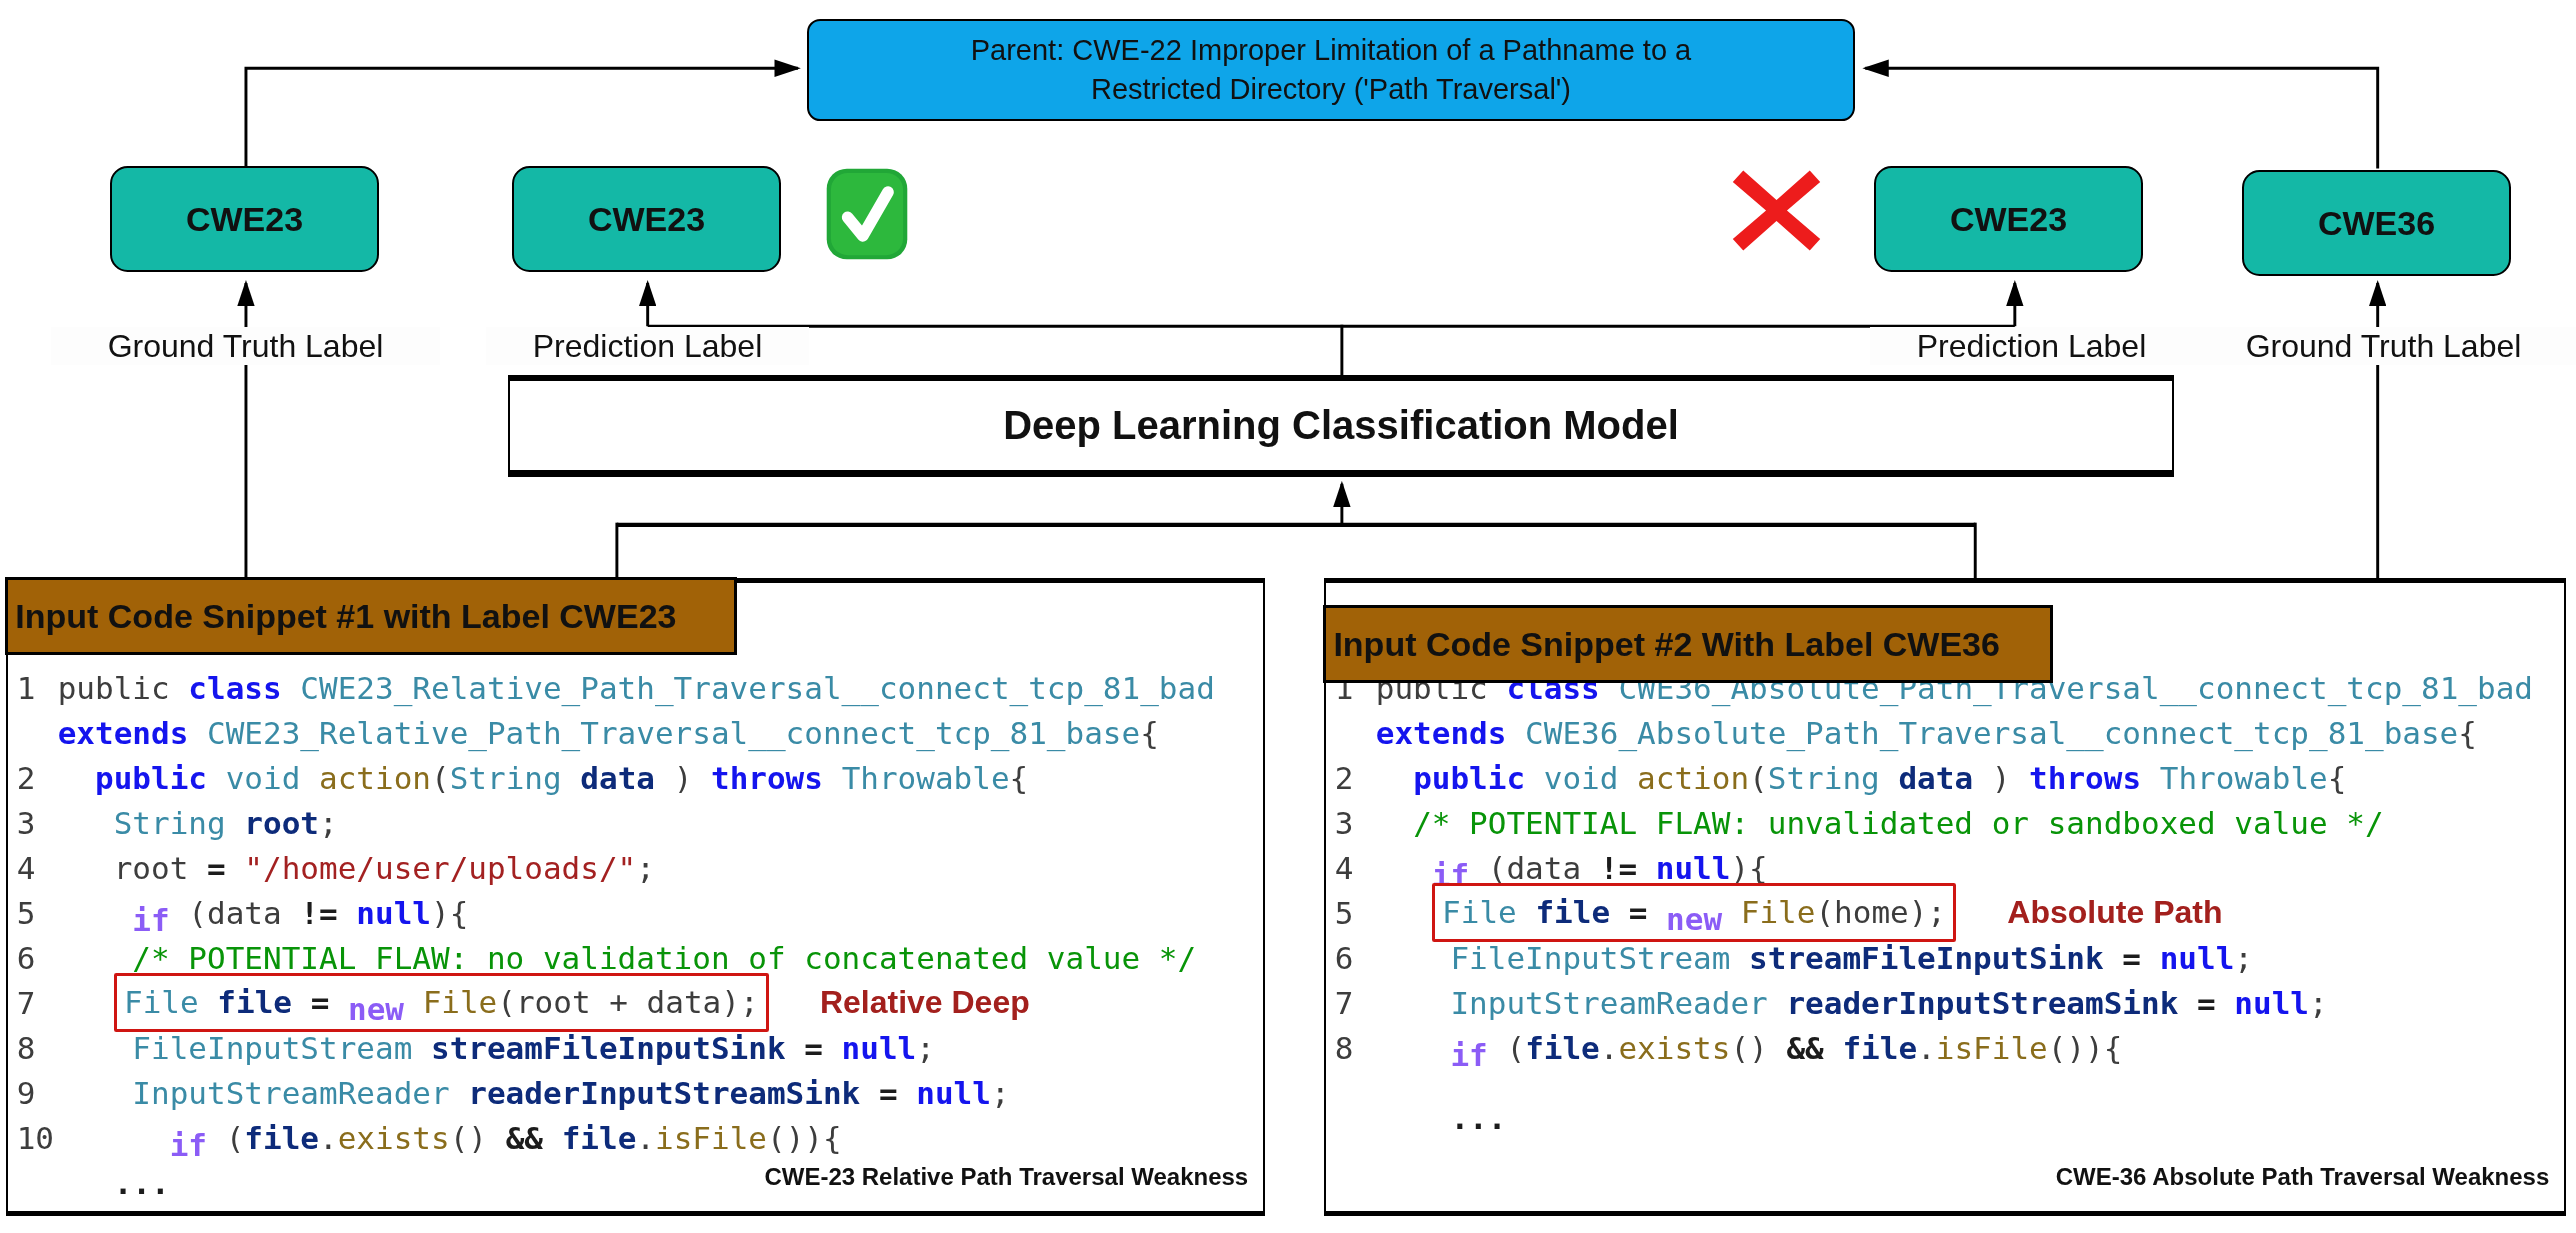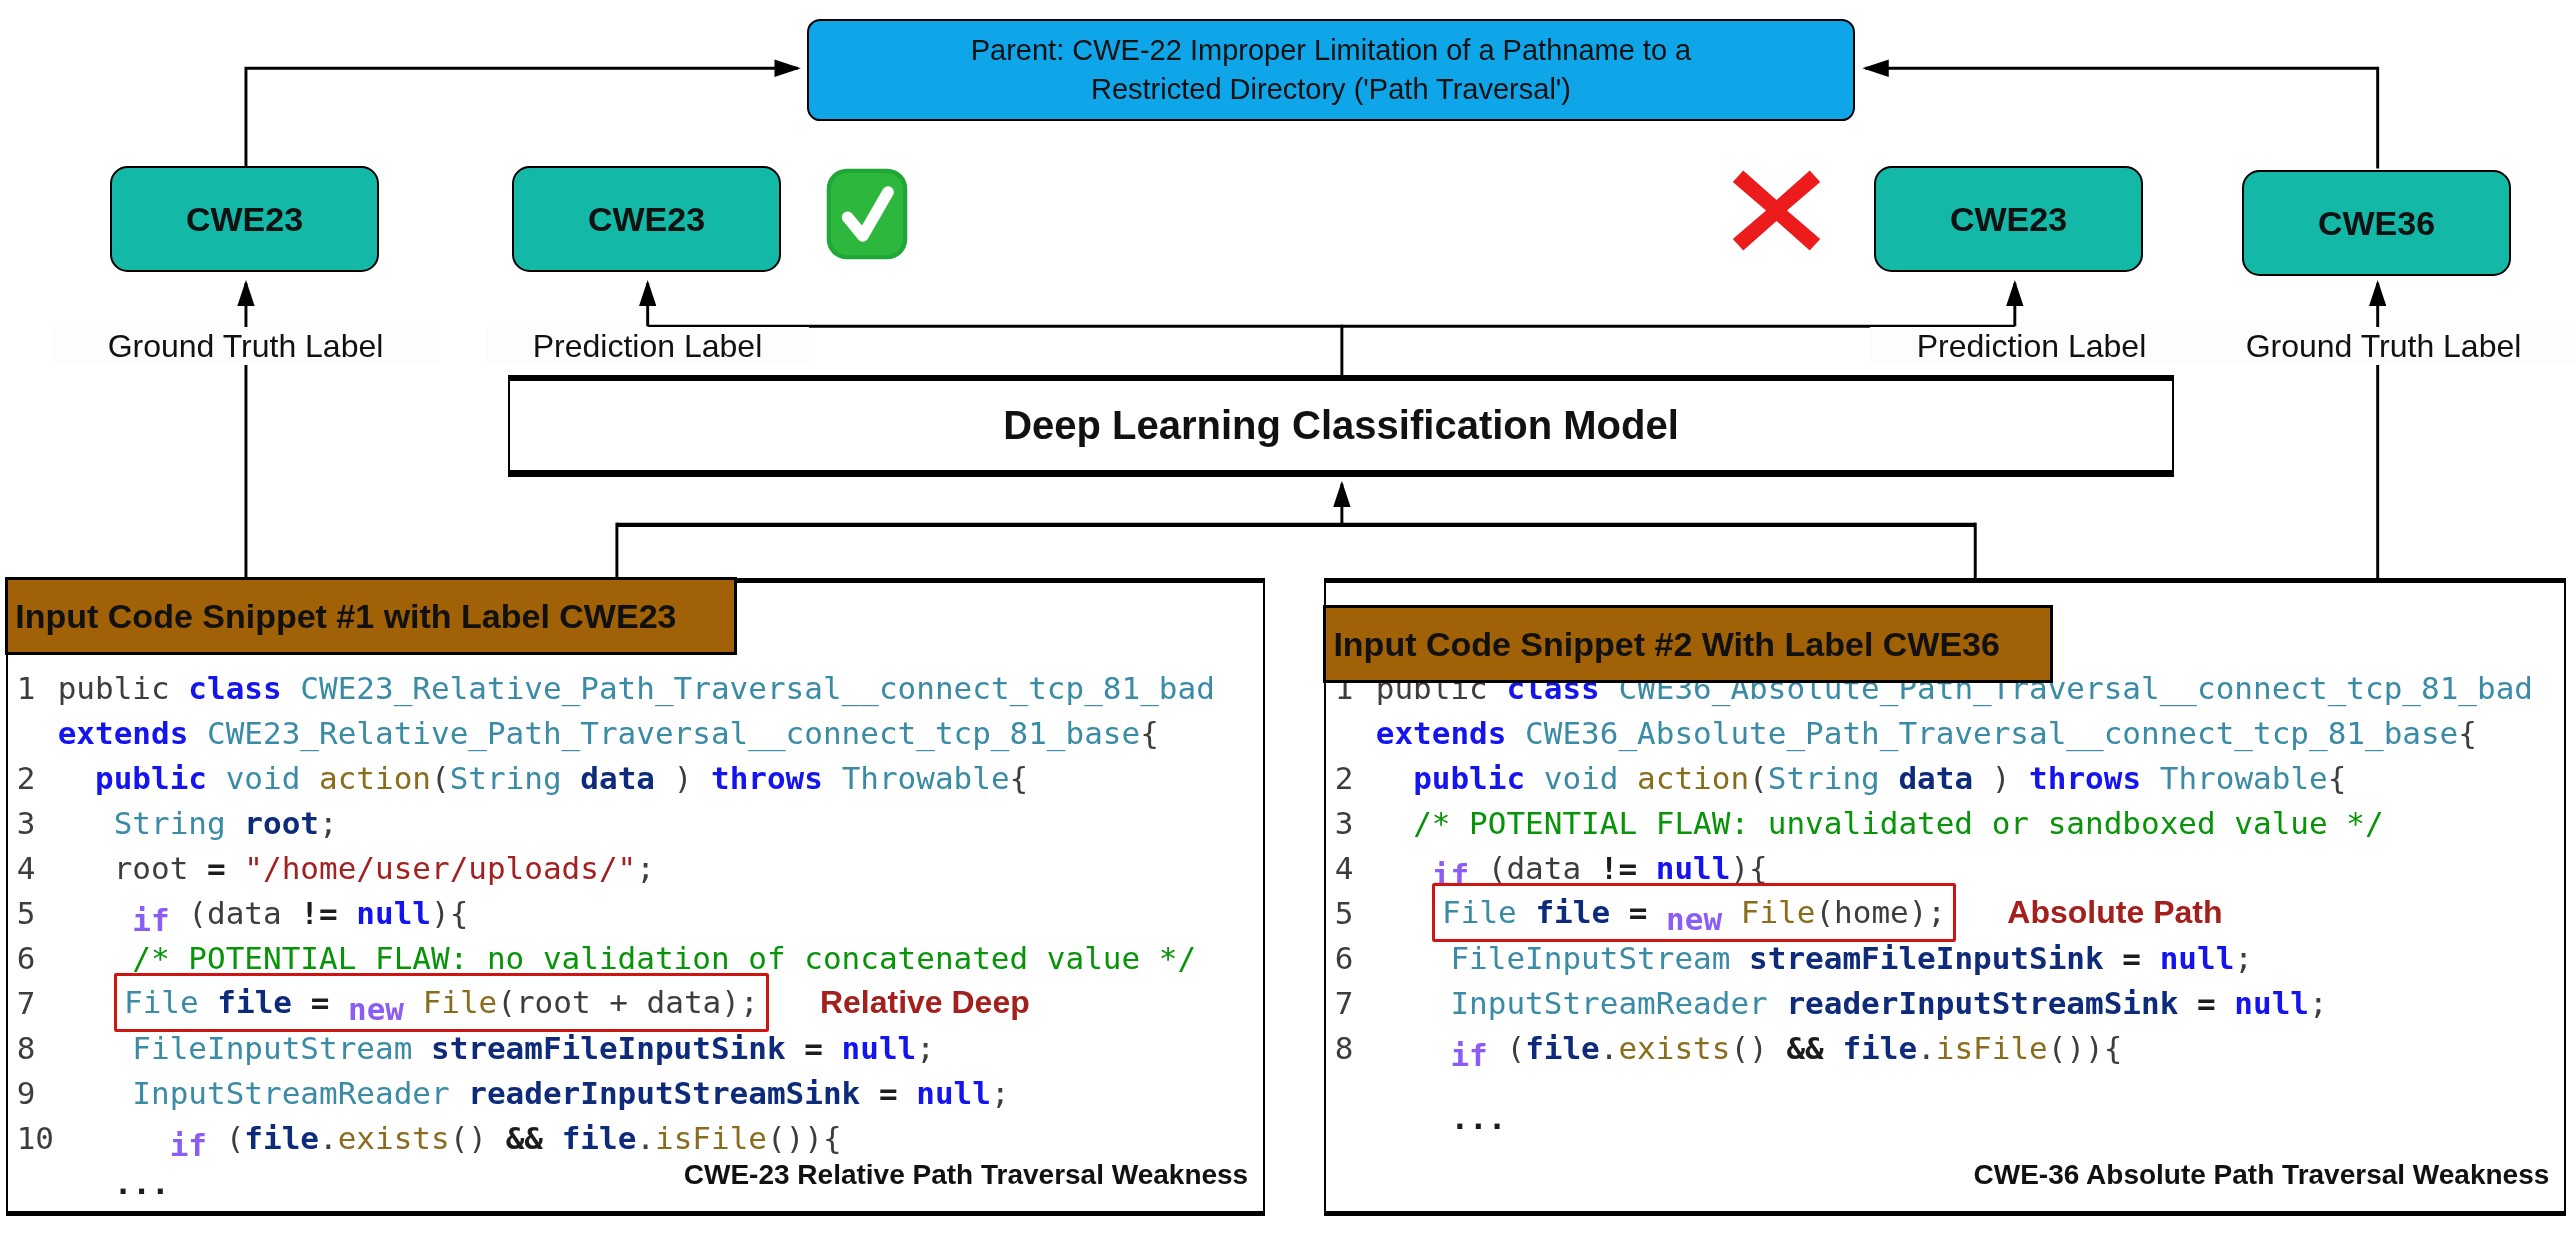--- a/index.html
+++ b/index.html
@@ -61,21 +61,21 @@
   .tk-str{color:#a32121;}
   .tk-com{color:#089408;}
   .tk-mag{color:#8b5cf6;font-weight:bold;margin-top:14px;}
   .tk-op{color:#1c1c1c;font-weight:bold;}
 
   .redbox{display:inline-flex;align-items:center;border:3.7px solid #cf1512;border-radius:2.2px;
     padding:0.7px 7.3px 2.2px 7.3px;}
   .annotation{margin-left:51px;font-family:"Liberation Sans",sans-serif;font-weight:bold;
     font-size:32px;color:#a3201d;}
   .code-caption{position:absolute;right:14.7px;bottom:20.5px;z-index:2;
-    font-family:"Liberation Sans",sans-serif;font-weight:bold;font-size:28px;color:#111;}
+    font-family:"Liberation Sans",sans-serif;font-weight:bold;font-size:24px;color:#111;}
 </style>
 </head>
 <body>
 
 <div id="canvas">
 
   <svg class="connectors" width="2576" height="1233" viewBox="0 0 3513 1682">
     <defs>
       <marker id="ah" markerWidth="9" markerHeight="6" refX="8" refY="3" orient="auto" markerUnits="strokeWidth">
         <path d="M0,0 L9,3 L0,6 Z" fill="#000"></path>

